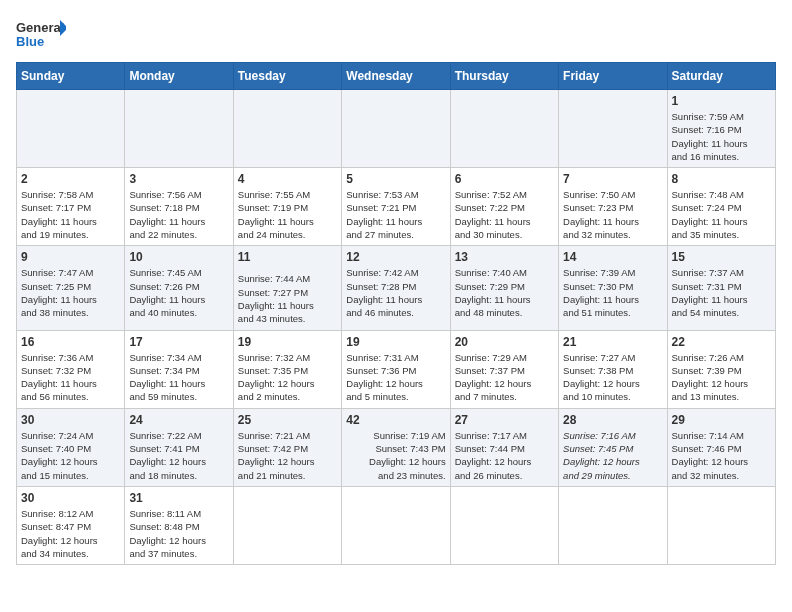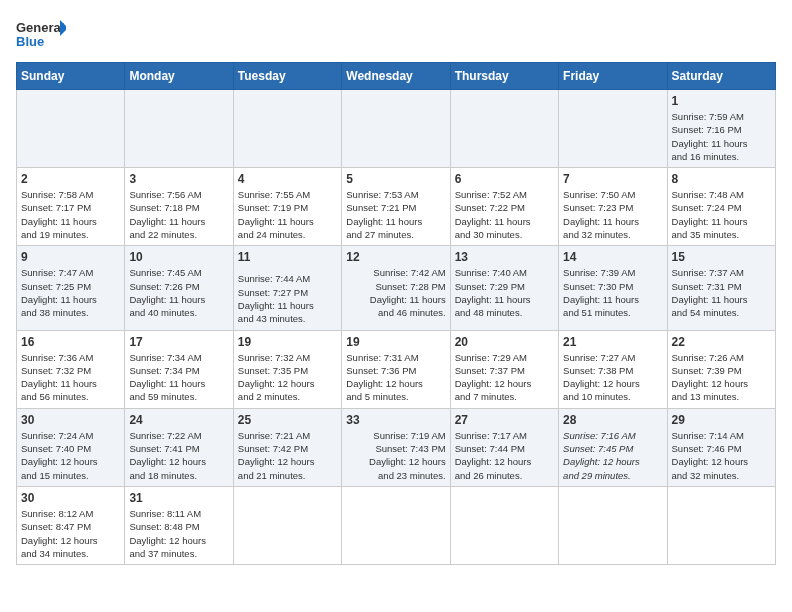--- a/index.html
+++ b/index.html
@@ -189,21 +189,21 @@
         </td>
         <td>
           <span class="day-number">11</span>
           <div class="day-info" style="white-space: pre-line; margin-top: 8px;">Sunrise: 7:44 AM
 Sunset: 7:27 PM
 Daylight: 11 hours
 and 43 minutes.</div>
         </td>
         <td>
           <span class="day-number">12</span>
-          <div class="day-info" style="white-space: pre-line; text-align: right;">Sunrise: 7:42 AM
+          <div class="day-info" style="white-space: pre-line;">Sunrise: 7:42 AM
 Sunset: 7:28 PM
 Daylight: 11 hours
 and 46 minutes.</div>
         </td>
         <td>
           <span class="day-number">13</span>
           <div class="day-info" style="white-space: pre-line;">Sunrise: 7:40 AM
 Sunset: 7:29 PM
 Daylight: 11 hours
 and 48 minutes.</div>
@@ -290,21 +290,21 @@
 and 18 minutes.</div>
         </td>
         <td>
           <span class="day-number">25</span>
           <div class="day-info" style="white-space: pre-line;">Sunrise: 7:21 AM
 Sunset: 7:42 PM
 Daylight: 12 hours
 and 21 minutes.</div>
         </td>
         <td>
-          <span class="day-number">33</span>
+          <span class="day-number">42</span>
           <div class="day-info" style="white-space: pre-line; text-align: right;">Sunrise: 7:19 AM
 Sunset: 7:43 PM
 Daylight: 12 hours
 and 23 minutes.</div>
         </td>
         <td>
           <span class="day-number">27</span>
           <div class="day-info" style="white-space: pre-line;">Sunrise: 7:17 AM
 Sunset: 7:44 PM
 Daylight: 12 hours

